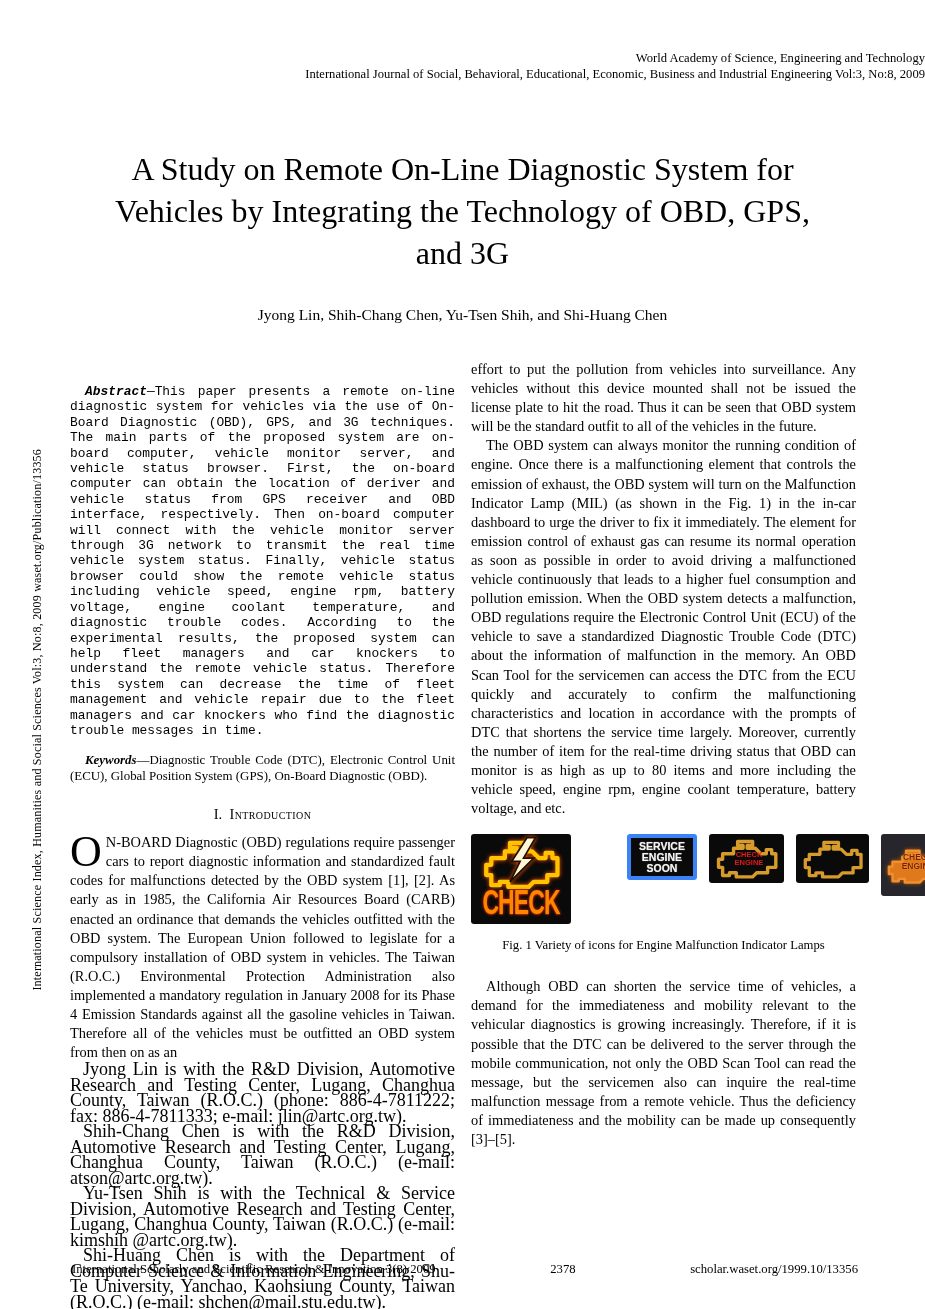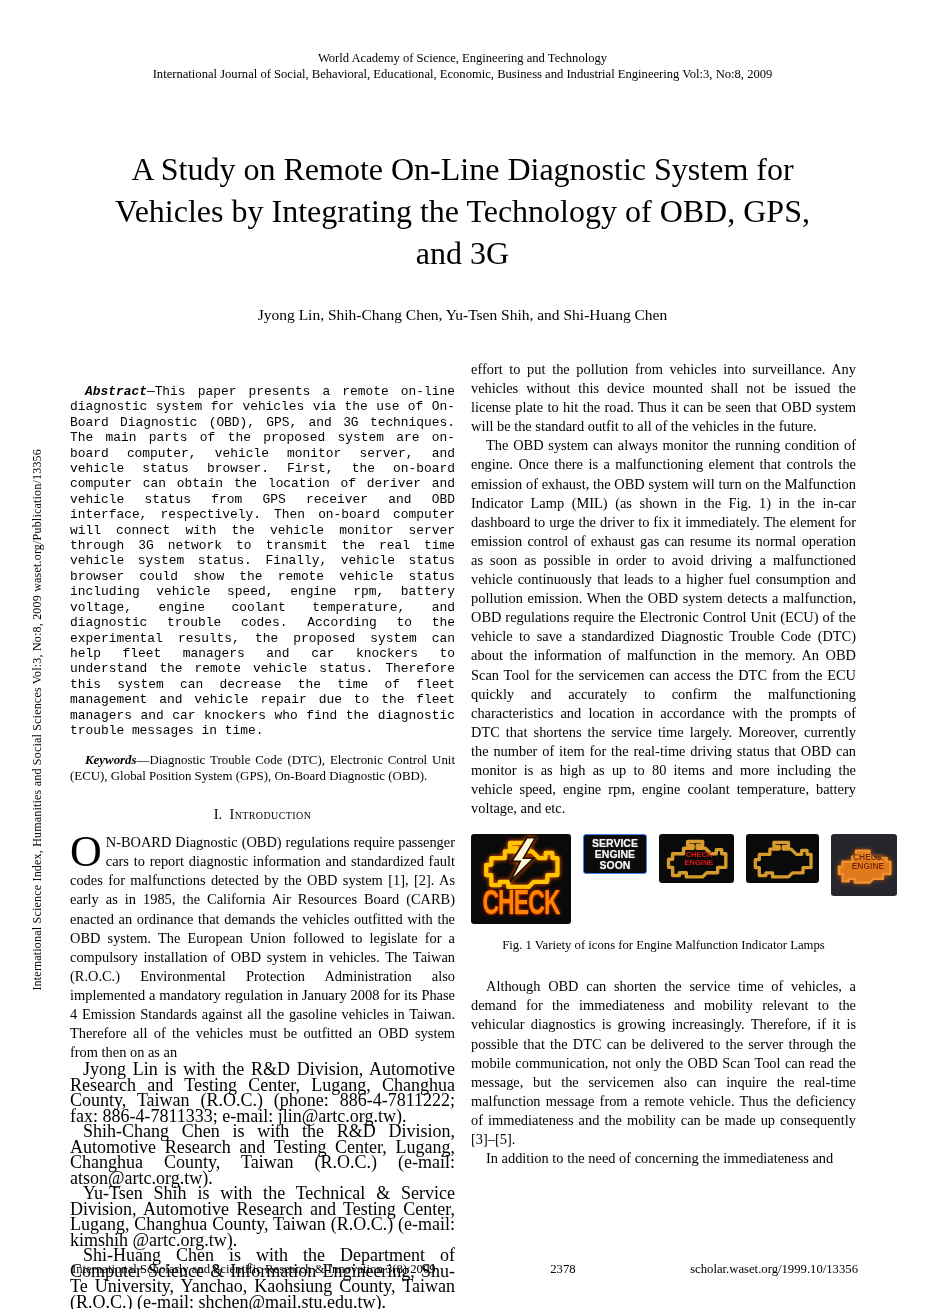--- a/index.html
+++ b/index.html
@@ -16,21 +16,21 @@
     position:absolute;left:26px;top:420px;height:600px;width:22px;
     display:flex;align-items:center;justify-content:center;
   }
   .sidebar-vertical span{
     writing-mode:vertical-rl;
     transform:rotate(180deg);
     font-size:12px;white-space:nowrap;letter-spacing:0.2px;
   }
   .header{
     position:absolute;top:50px;left:0;width:100%;
-    text-align:center;font-size:12.6px;line-height:1.28;
+    text-align:right;font-size:12.6px;line-height:1.28;
   }
   .paper-title{
     position:absolute;top:148px;left:95px;right:95px;
     text-align:center;font-size:32px;line-height:1.32;font-weight:normal;margin:0;
   }
   .authors{
     position:absolute;top:306px;left:0;width:100%;
     text-align:center;font-size:15.5px;
   }
   .columns{
@@ -68,22 +68,22 @@
     display:flex;gap:12px;height:90px;
   }
   .lamp{position:relative;border-radius:3px;background:#0a0a0a;flex:none;overflow:hidden;}
   .lamp-1{width:100px;height:90px;}
   .lamp-1 .check-word{
     position:absolute;left:0;right:0;bottom:2px;text-align:center;
     font-family:"Liberation Sans",sans-serif;font-weight:bold;font-size:25px;
     color:#ff8400;transform:scale(0.92,1.4);transform-origin:center bottom;
     text-shadow:0 0 3px #d23000,0 1px 1px #8a1a00;letter-spacing:-1px;
   }
-  .lamp-2{width:62px;height:38px;border:1px solid #3b82f6;
-    display:flex;align-items:center;justify-content:center;}
+  .lamp-2{width:62px;height:38px;border:4px solid #3b82f6;
+    display:flex;align-items:center;justify-content:center;margin-left:44px;}
   .lamp-2 .soon-text{
     font-family:"Liberation Sans",sans-serif;font-weight:bold;font-size:10.5px;
     line-height:11px;color:#f4f4f4;text-align:center;width:56px;
     text-shadow:0 0 1px #999;
   }
   .lamp-3{width:75px;height:49px;}
   .lamp-3 .red-text{
     position:absolute;top:17px;left:20px;width:40px;
     font-family:"Liberation Sans",sans-serif;font-weight:bold;font-size:7.5px;line-height:8px;
     color:#e01818;text-align:center;
@@ -180,21 +180,20 @@
               <path d="M36 8 L58 8 L58 14 L50 14 L50 18 L62 18 L70 26 L78 26 L78 20 L86 20 L86 26 L92 26 L92 46 L80 46 L80 54 L64 54 L58 60 L34 60 L34 54 L24 54 L24 58 L14 58 L14 46 L8 46 L8 34 L14 34 L14 26 L30 26 L30 18 L44 18 L44 14 L36 14 Z" fill="#e0791c" stroke="#f09030" stroke-width="4" stroke-linejoin="round"></path>
             </svg>
             <div class="block-text">CHECK ENGINE</div>
           </div>
 
         </div>
         <div class="caption">Fig. 1 Variety of icons for Engine Malfunction Indicator Lamps</div>
       </div>
 
       <p class="body-par indent after-fig">Although OBD can shorten the service time of vehicles, a demand for the immediateness and mobility relevant to the vehicular diagnostics is growing increasingly. Therefore, if it is possible that the DTC can be delivered to the server through the mobile communication, not only the OBD Scan Tool can read the message, but the servicemen also can inquire the real-time malfunction message from a remote vehicle. Thus the deficiency of immediateness and the mobility can be made up consequently [3]–[5].</p>
-      <p class="body-par indent">In addition to the need of concerning the immediateness and</p>
     </div>
   </div>
 
   <div class="footer">
     <span>International Scholarly and Scientific Research &amp; Innovation 3(8) 2009</span>
     <span>2378</span>
     <span>scholar.waset.org/1999.10/13356</span>
   </div>
 
 </div>

